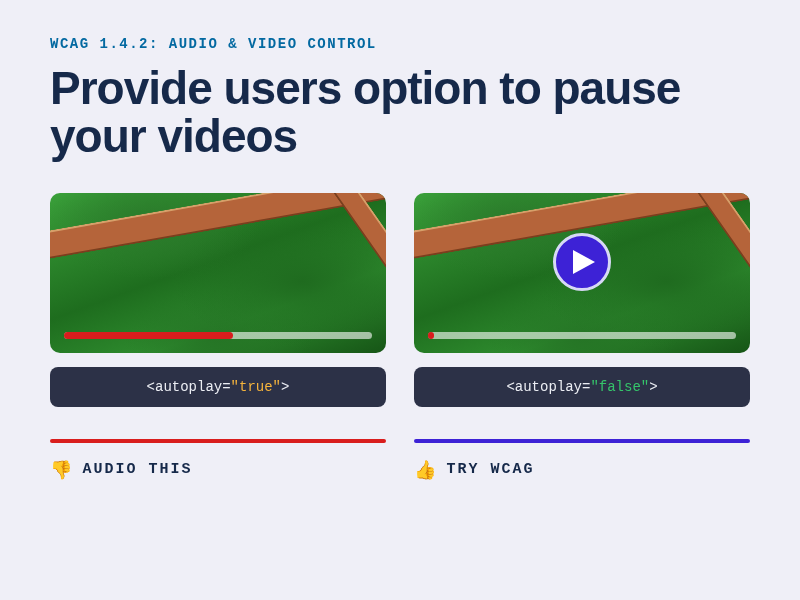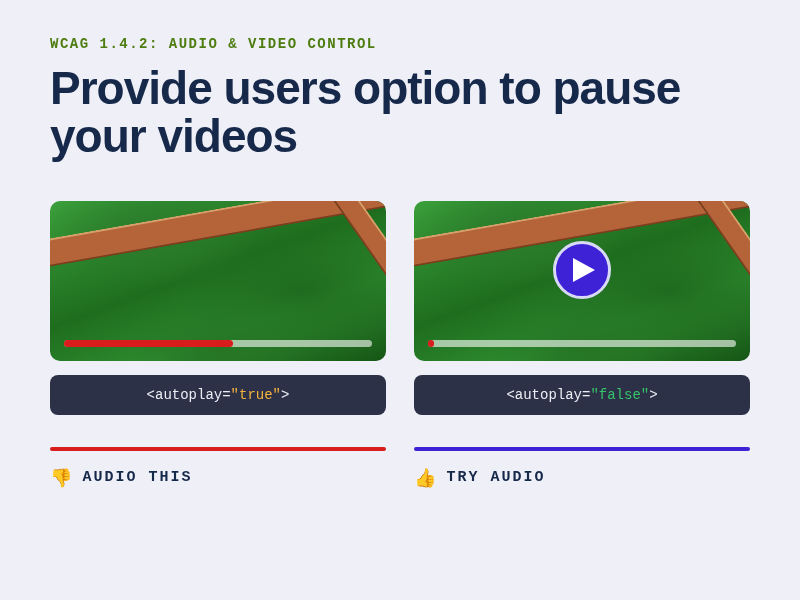--- a/index.html
+++ b/index.html
@@ -8,31 +8,31 @@
     height: 600px;
     background: #efeff7;
     font-family: -apple-system, BlinkMacSystemFont, "Segoe UI", Helvetica, Arial, sans-serif;
     padding: 36px 50px 0 50px;
     overflow: hidden;
   }
   .eyebrow {
     font-family: "Courier New", monospace;
     font-size: 14px;
     letter-spacing: 1.5px;
-    color: #4d7c0f;
+    color: #0369a1;
     font-weight: 600;
     margin-bottom: 12px;
   }
   .headline {
     font-size: 46px;
     line-height: 1.05;
     font-weight: 800;
     color: #16294a;
     letter-spacing: -1px;
-    margin-bottom: 40px;
+    margin-bottom: 32px;
   }
   .cards {
     display: flex;
     gap: 28px;
   }
   .card { flex: 1; }
   .thumb {
     width: 100%;
     height: 160px;
     border-radius: 10px;
@@ -160,17 +160,17 @@
       <div class="progress-wrap">
         <div class="progress-fill" style="width:2%"></div>
       </div>
     </div>
     <div class="code">
       <span>&lt;autoplay=</span><span class="val-false">"false"</span><span>&gt;</span>
     </div>
     <div class="rule blue"></div>
     <div class="verdict">
       <span class="emoji">👍</span>
-      <span>TRY AUDIO</span>
+      <span>TRY WCAG</span>
     </div>
   </div>
 
 </div>
 
 </body></html>

